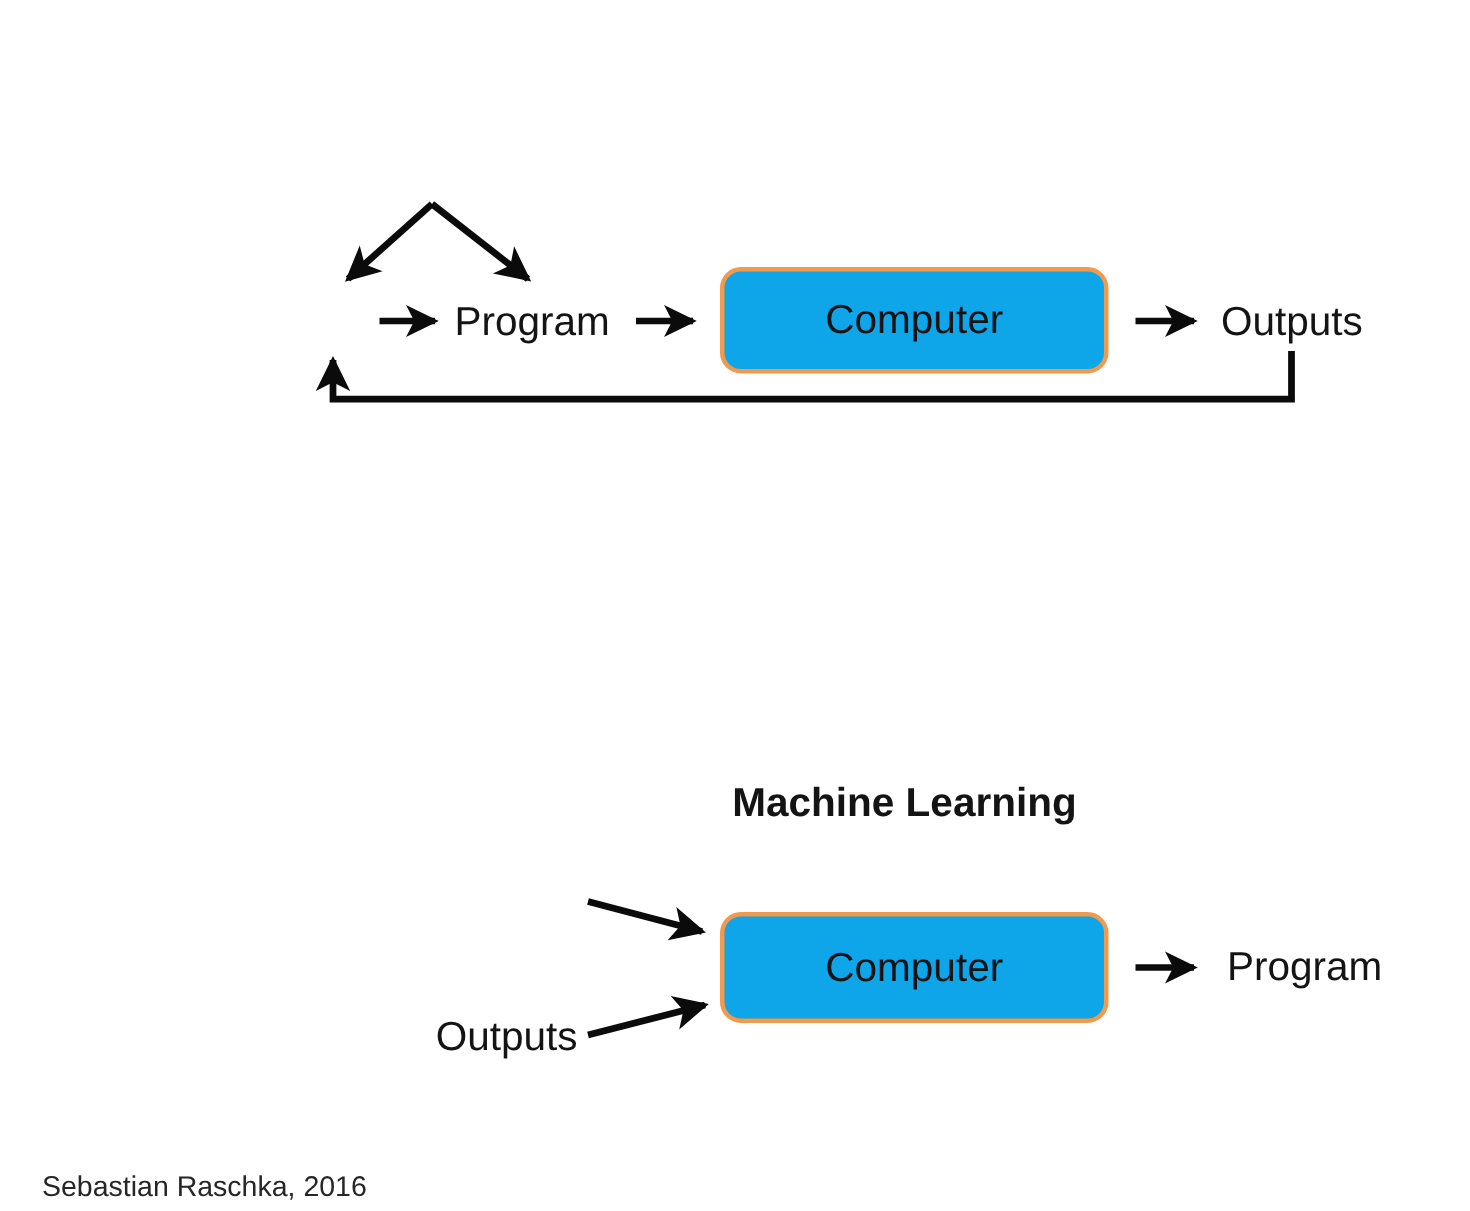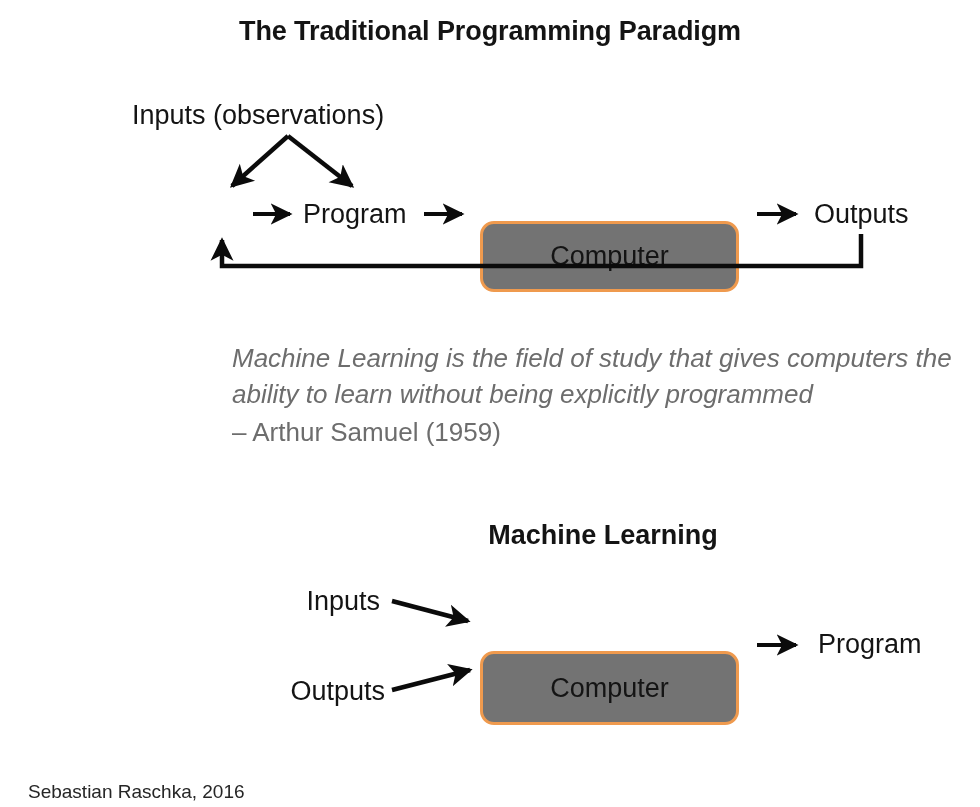--- a/index.html
+++ b/index.html
@@ -47,26 +47,25 @@
     color: #141414;
     white-space: nowrap;
     line-height: 1;
   }
   .label-r { text-align: right; }
 
   
   .box {
     border: 3px solid #ef9a4e;
     border-radius: 14px;
-    background: #737373;
+    background: #0ea5e9;
     box-sizing: border-box;
     display: flex;
     align-items: center;
     justify-content: center;
-    margin-top: 43px;
   }
   .box-label {
     font-size: 27px;
     color: #141414;
     white-space: nowrap;
   }
 
   
   .quote {
     left: 232px;
@@ -95,41 +94,34 @@
     width: 980px;
     height: 807px;
     pointer-events: none;
   }
 </style>
 </head>
 <body>
 
 <div id="slide">
 
-  <div class="abs slide-title">The Traditional Programming Paradigm</div>
 
-  <div class="abs label" style="left:132px; top:102px;">Inputs (observations)</div>
 
 
   <div class="abs label" style="left:303px; top:201px;">Program</div>
 
   <div class="abs box" style="left:480px; top:178px; width:259px; height:71px;">
     <span class="box-label">Computer</span>
   </div>
 
   <div class="abs label" style="left:814px; top:201px;">Outputs</div>
 
-  <div class="abs quote">
-    <span class="quote-body">Machine Learning is the field of study that gives computers the ability to learn without being explicitly programmed</span>
-    <span class="quote-attr">– Arthur Samuel (1959)</span>
-  </div>
 
   <div class="abs section-title">Machine Learning</div>
 
-  <div class="abs label label-r" style="left:180px; top:588px; width:200px;">Inputs</div>
 
   <div class="abs label label-r" style="left:185px; top:678px; width:200px;">Outputs</div>
 
   <div class="abs box" style="left:480px; top:608px; width:259px; height:74px;">
     <span class="box-label">Computer</span>
   </div>
 
   <div class="abs label" style="left:818px; top:631px;">Program</div>
 
   <div class="abs footer">Sebastian Raschka, 2016</div>

